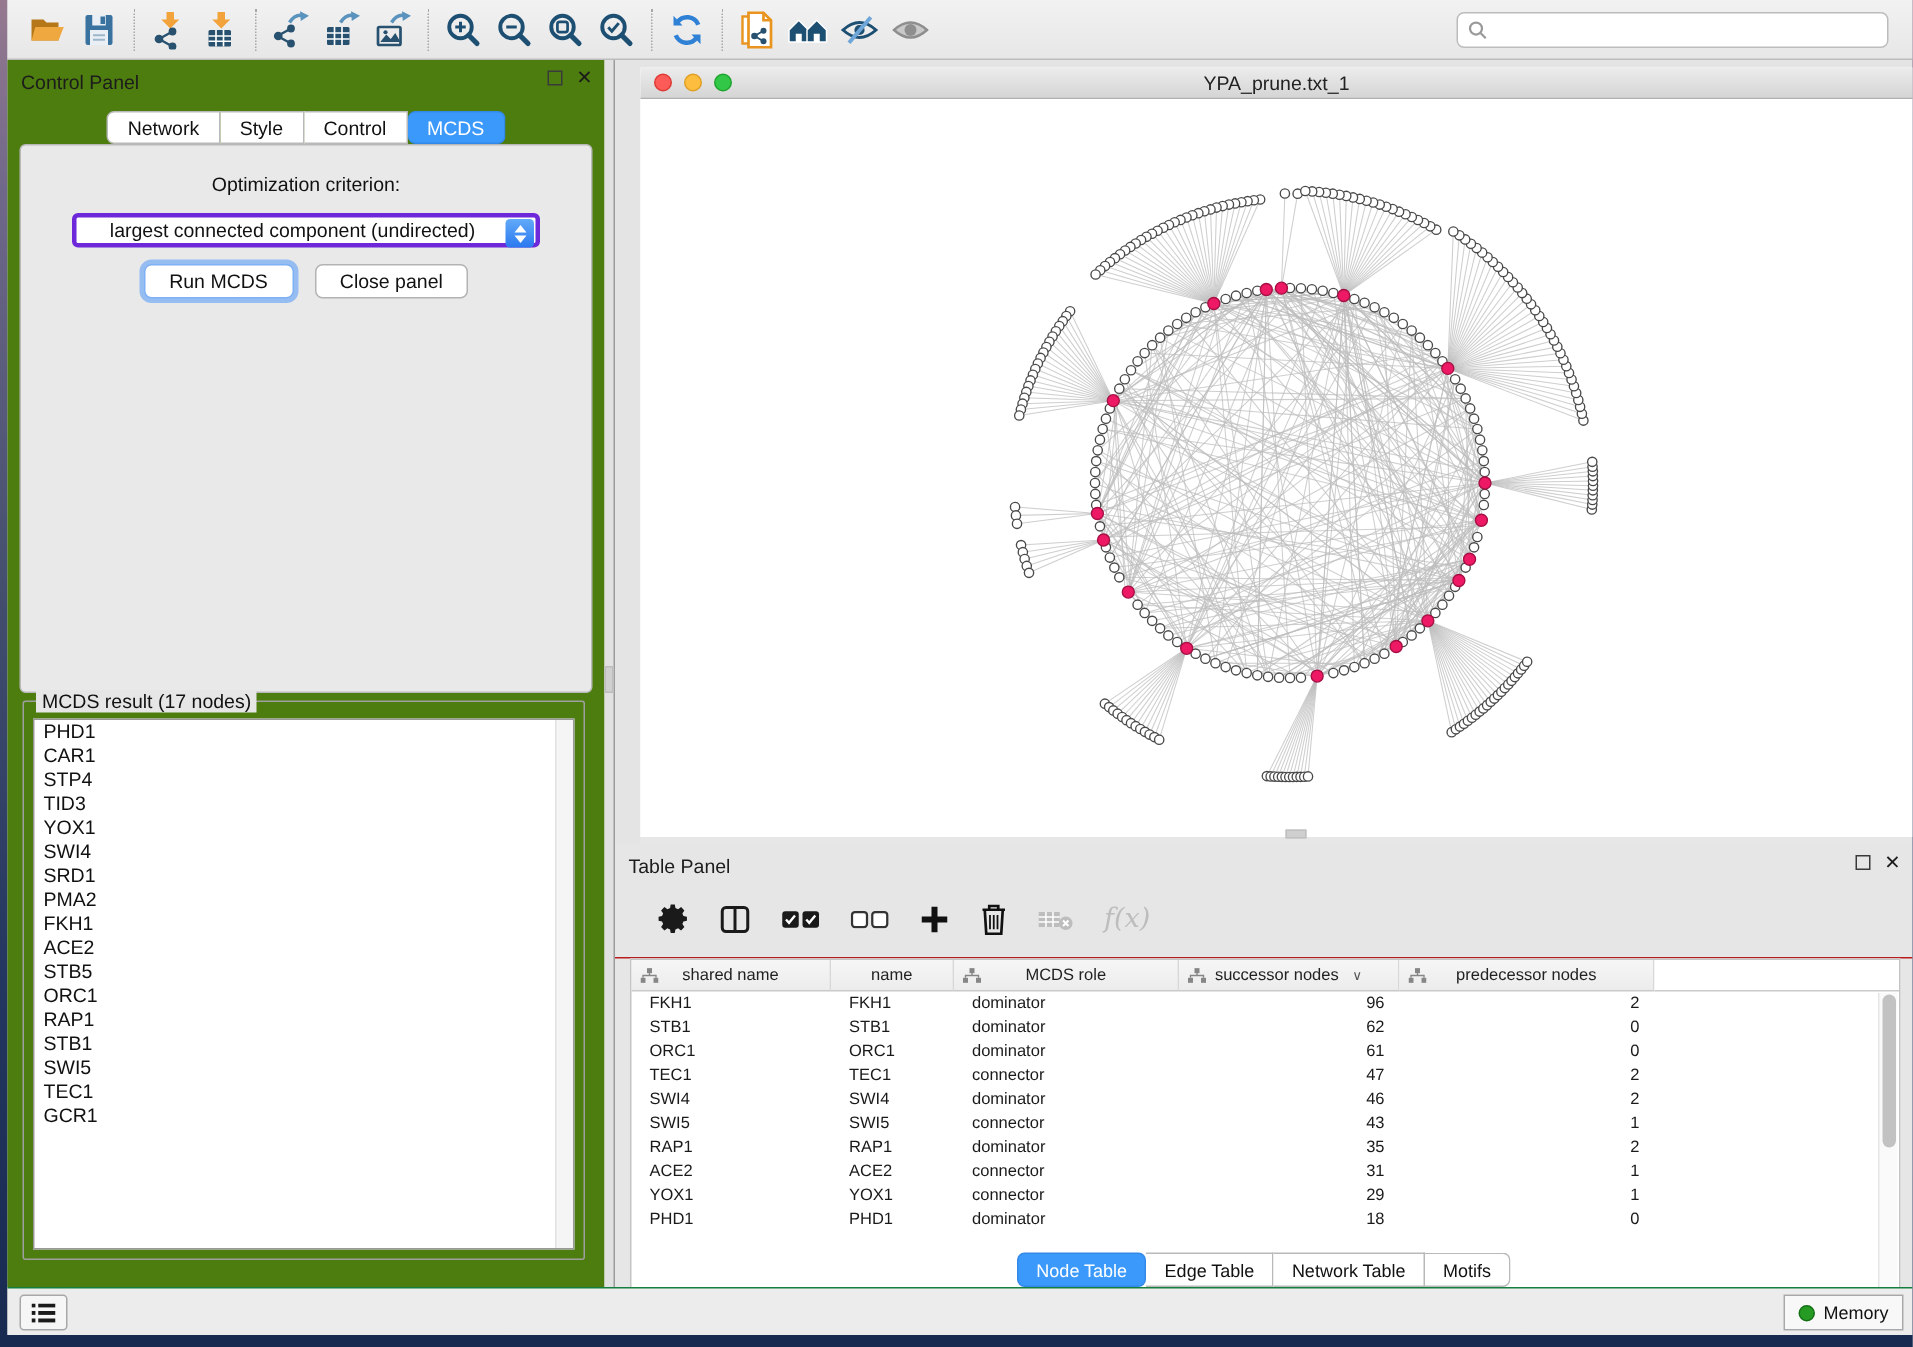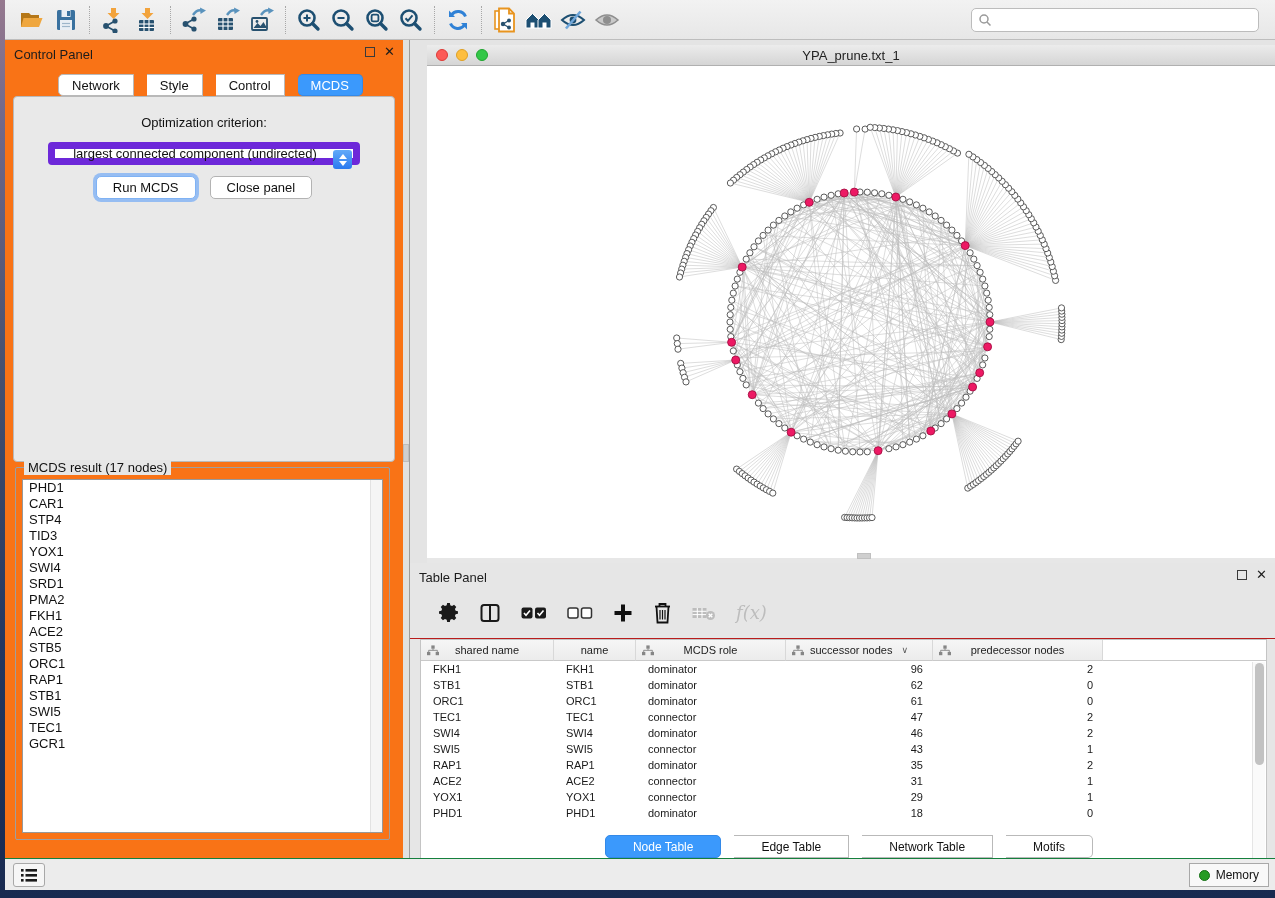--- a/index.html
+++ b/index.html
@@ -13,38 +13,38 @@
     background:linear-gradient(180deg,#f2f2f2,#e7e7e7);border-bottom:1px solid #bdbdbd;
     display:flex;align-items:center;padding:0 10px;}
   .tbtn{width:34px;height:30px;display:flex;align-items:center;justify-content:center;cursor:default;}
   .tsep{width:1px;height:28px;border-left:1px dotted #a8a8a8;margin:0 6px;}
   .searchbox{margin-left:auto;width:288px;height:24px;background:#fff;border:1px solid #bcbcbc;
     border-radius:5px;display:flex;align-items:center;padding:0 6px;margin-right:6px;}
   .searchbox input{border:none;outline:none;flex:1;font-size:12px;background:transparent;
     font-family:"Liberation Sans","DejaVu Sans",sans-serif;}
 
   
-  .control-panel{position:absolute;left:0;top:40px;width:398px;height:818px;background:#f97316;}
+  .control-panel{position:absolute;left:0;top:40px;width:398px;height:818px;background:#4d7c0f;}
   .cp-header{position:absolute;left:0;top:0;right:0;height:28px;}
   .panel-title{position:absolute;left:9px;top:7px;font-size:13px;color:#1c1c1c;}
   .win-icons{position:absolute;right:8px;top:7px;display:flex;gap:9px;align-items:center;}
   .float-ic{width:10px;height:10px;border:1.6px solid #3a3a3a;display:inline-block;}
   .close-ic{font-size:13px;font-weight:bold;color:#1c1c1c;line-height:10px;}
   .seg{display:flex;width:fit-content;}
   .seg .tab{background:#fff;border:1px solid #b9b9b9;border-left:none;height:22px;
-    display:flex;align-items:center;padding:0 13px;font-size:13px;color:#111;cursor:default;margin-left:13px;}
+    display:flex;align-items:center;padding:0 13px;font-size:13px;color:#111;cursor:default;}
   .seg .tab:first-child{border-left:1px solid #b9b9b9;border-radius:5px 0 0 5px;}
   .seg .tab:last-child{border-radius:0 5px 5px 0;}
   .seg .tab.active{background:#3b99fc;border-color:#3389e8;color:#fff;border-radius:5px;}
   .cp-tabs{position:absolute;top:34px;left:0;right:0;display:flex;justify-content:center;}
   .cp-box{position:absolute;left:8px;right:8px;top:56px;height:366px;background:#e9e9e9;
     border:1px solid #b9b9b9;border-radius:4px;}
   .opt-label{text-align:center;margin-top:18px;font-size:13px;color:#111;}
   .dropdown{position:relative;width:312px;height:23px;margin:12px auto 0;background:#fff;
-    border:7px solid #6d28d9;border-radius:4px;display:flex;align-items:center;}
+    border:3px solid #6d28d9;border-radius:4px;display:flex;align-items:center;}
   .dropdown .dval{flex:1;text-align:center;font-size:13px;color:#111;padding-right:18px;}
   .stepper{position:absolute;right:1px;top:1px;width:19px;height:19px;border-radius:3px;
     background:linear-gradient(180deg,#62aaf9,#2a79ef);display:flex;flex-direction:column;
     align-items:center;justify-content:center;gap:2px;}
   .stepper .up{width:0;height:0;border-left:4px solid transparent;border-right:4px solid transparent;border-bottom:5px solid #fff;}
   .stepper .dn{width:0;height:0;border-left:4px solid transparent;border-right:4px solid transparent;border-top:5px solid #fff;}
   .btn-row{display:flex;justify-content:center;gap:14px;margin-top:11px;}
   .mac-btn{height:23px;background:#fff;border:1px solid #b3b3b3;border-radius:5px;
     font-size:13px;color:#111;padding:0 16px;font-family:inherit;}
   .mac-btn.focused{box-shadow:0 0 0 3px rgba(106,166,248,.65);border-color:#7fb2f4;}
@@ -89,21 +89,21 @@
     border-right:1px solid #d8d8d8;border-bottom:1px solid #c9c9c9;display:flex;
     align-items:center;justify-content:center;font-size:11px;color:#222;gap:5px;}
   .thcell .hier{position:absolute;left:6px;top:5px;}
   .thcell.filler{background:#fff;border-right:none;}
   .sort{font-size:9px;color:#555;margin-left:4px;}
   .tcell{height:16px;font-size:11px;color:#1a1a1a;padding-left:12px;display:flex;align-items:center;}
   .tcell.num{justify-content:flex-end;padding-right:10px;padding-left:0;}
   .tscroll{position:absolute;right:1px;top:22px;bottom:1px;width:13px;background:#fafafa;border-left:1px solid #e5e5e5;}
   .tthumb{position:absolute;left:1.5px;top:1px;width:9px;height:102px;background:#c2c2c2;border-radius:5px;}
   .tp-tabs{position:absolute;left:0;right:0;top:272px;display:flex;justify-content:center;}
-  .tp-tabs .tab{font-size:12px;padding:0 27px;height:23px;}
+  .tp-tabs .tab{font-size:12px;padding:0 12px;height:23px;}
 
   
   .statusbar{position:absolute;left:0;bottom:0;right:0;height:32px;background:#ececec;border-top:1px solid #15803d;}
   .list-btn{position:absolute;left:8px;top:4px;width:32px;height:24px;background:#f6f6f6;
     border:1px solid #a8a8a8;border-radius:3px;display:flex;align-items:center;justify-content:center;}
   .memory-btn{position:absolute;right:6px;top:4px;height:24px;background:#f8f8f8;border:1px solid #a8a8a8;
     display:flex;align-items:center;gap:6px;padding:0 9px;font-size:12px;color:#111;}
   .memdot{width:11px;height:11px;border-radius:50%;background:#259b24;border:1px solid #157015;}
 </style>
 </head>

